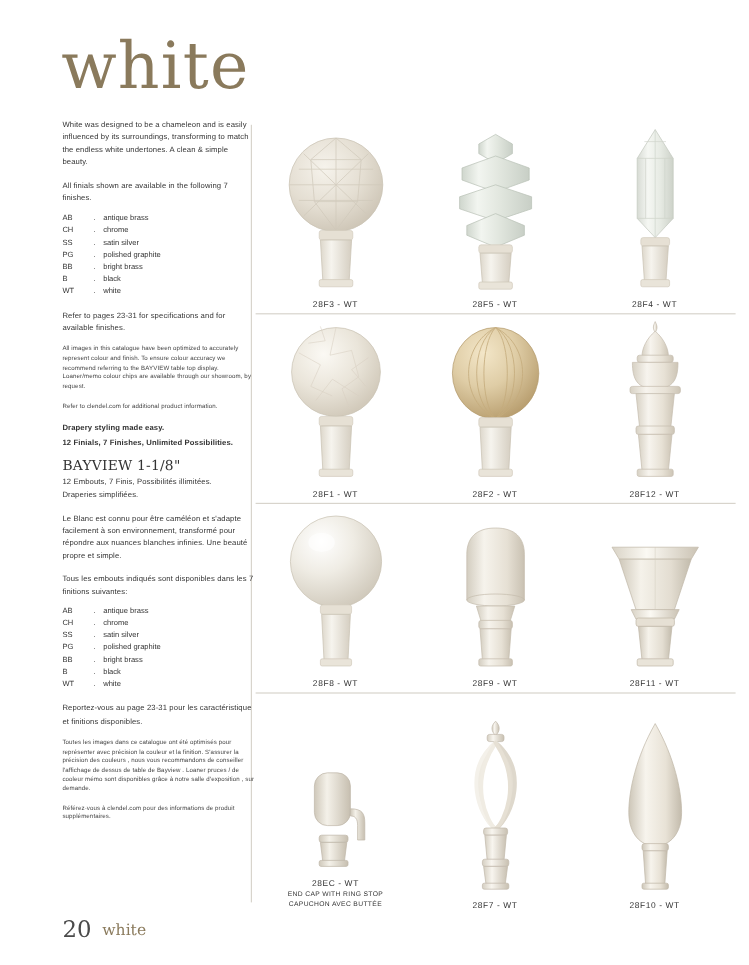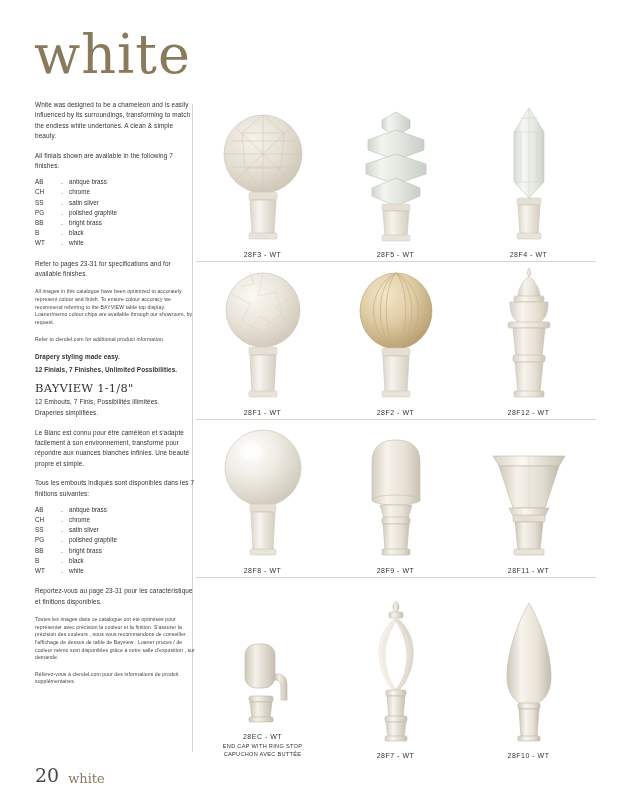--- a/index.html
+++ b/index.html
@@ -11,20 +11,21 @@
     font-family: "Liberation Sans", sans-serif;
     color: #3a3a3a;
     position: relative;
     overflow: hidden;
   }
   .page {
     position: relative;
     width: 544px;
     height: 804px;
     padding: 0;
+    margin-left: 17px;
   }
 
   
   .title {
     position: absolute;
     left: 34px;
     top: 28px;
     font-family: "DejaVu Serif", serif;
     font-weight: 300;
     font-size: 54px;
@@ -150,21 +151,21 @@
     height: 648px;
     background: #d8d4cc;
   }
 
   
   .footer {
     position: absolute;
     left: 35px;
     bottom: 18px;
     display: flex;
-    align-items: flex-end;
+    align-items: center;
     gap: 9px;
   }
   .page-num {
     font-family: "DejaVu Serif", serif;
     font-size: 19px;
     color: #4a4a4a;
   }
   .footer-word {
     font-family: "DejaVu Serif", serif;
     font-size: 13px;

